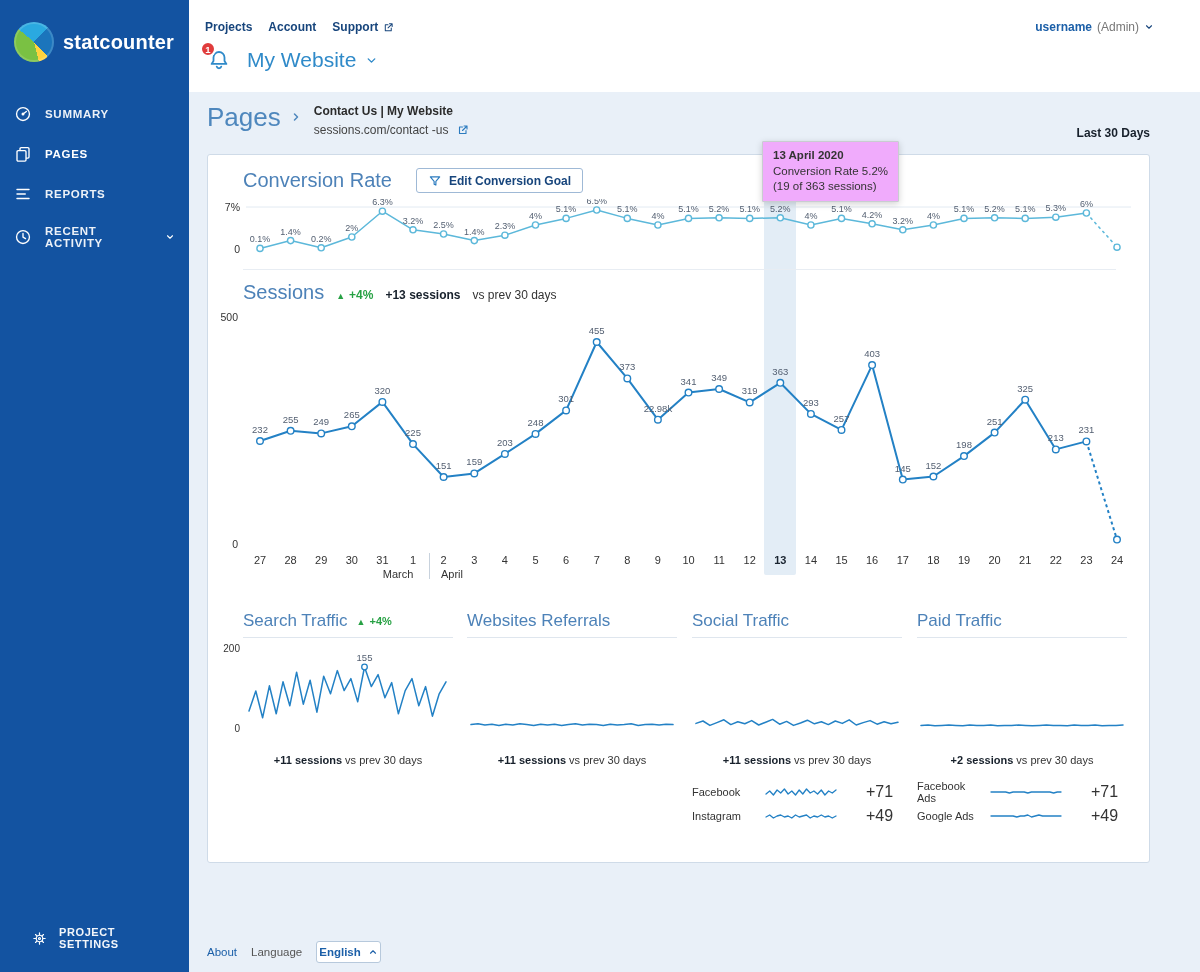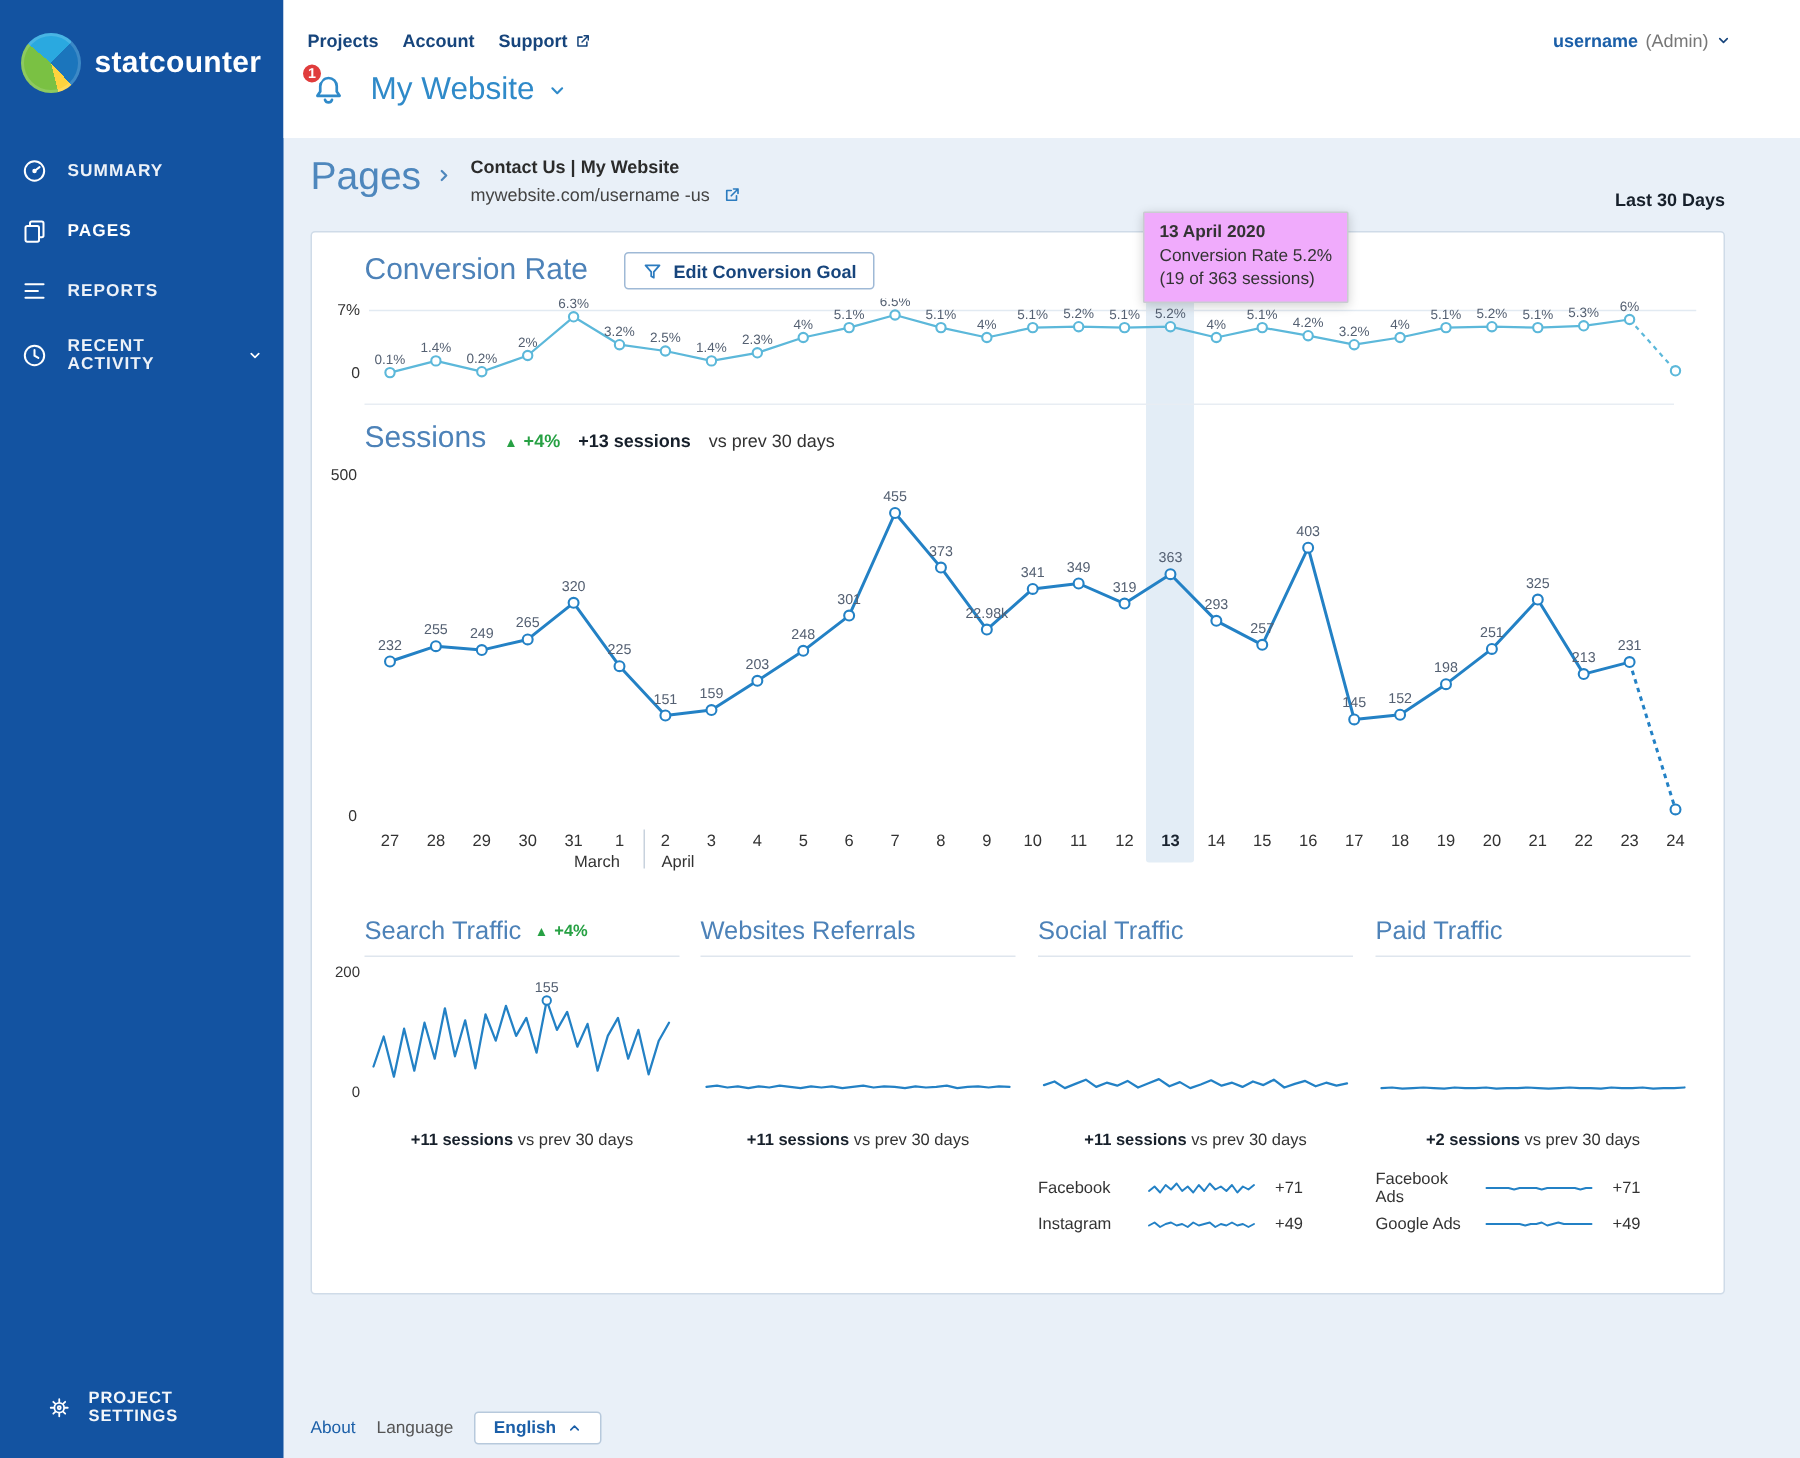--- a/index.html
+++ b/index.html
@@ -66,26 +66,26 @@
 .mini-title{font-size:17px;color:#4d82b8;font-weight:400}
 .mini-head .delta{font-size:11px}
 .mini-chart{height:97px;position:relative;margin-top:5px}
 .mini-note{margin-top:14px;text-align:center;font-size:11px;color:#17202b}
 .mini-note b{font-weight:bold}
 .mini-note span{font-weight:normal;color:#333}
 .mini-rows{margin-top:14px}
 .mini-row{display:flex;align-items:center;height:24px}
 .mr-label{flex:none;width:68px;font-size:11px;color:#333}
 .mr-spark{flex:none;margin:0 4px}
-.mr-val{margin-left:8px;font-size:11px;color:#333}
+.mr-val{margin-left:24px;font-size:16px;color:#333}
 
 .footer-row{position:absolute;left:18px;bottom:9px;display:flex;align-items:center;gap:14px}
 .about-link{font-size:11.5px;color:#1b5fa8;cursor:pointer}
 .lang-label{font-size:11.5px;color:#555}
-.select{display:flex;align-items:center;gap:7px;background:#fff;border:1px solid #b7c9dc;border-radius:3px;padding:4px 12px;font-size:11.5px;font-weight:bold;color:#1b5fa8;cursor:pointer}
+.select{display:flex;align-items:center;gap:7px;background:#fff;border:1px solid #b7c9dc;border-radius:3px;padding:4px 2px;font-size:11.5px;font-weight:bold;color:#1b5fa8;cursor:pointer}
 </style>
 </head>
 <body>
 
 <div class="page">
 
   <aside class="sidebar">
     <div class="logo-row">
       <span class="logo-mark"></span>
       <span class="logo-text">statcounter</span>
@@ -212,21 +212,21 @@
       <div class="crumbs">
         <span class="pages-h">Pages</span>
         <span class="crumb-chev">
           <svg width="12" height="12" viewBox="0 0 24 24">
               <path d="M9 6l6 6-6 6" fill="none" stroke="#4e87bd" stroke-width="3" stroke-linecap="round" stroke-linejoin="round"></path>
             </svg>
         </span>
         <div class="crumb-block">
           <div class="crumb-title">Contact Us | My Website</div>
           <div class="crumb-url">
-            <span>mywebsite.com/username -us</span>
+            <span>sessions.com/contact -us</span>
             <span>
               <svg width="12" height="12" viewBox="0 0 24 24">
                   <path d="M18 13v6H5V6h6M14 4h6v6M20 4l-9 9" fill="none" stroke="#2b7bbf" stroke-width="2.2" stroke-linecap="round" stroke-linejoin="round"></path>
                 </svg>
             </span>
           </div>
         </div>
         <span class="period">Last 30 Days</span>
       </div>
 

